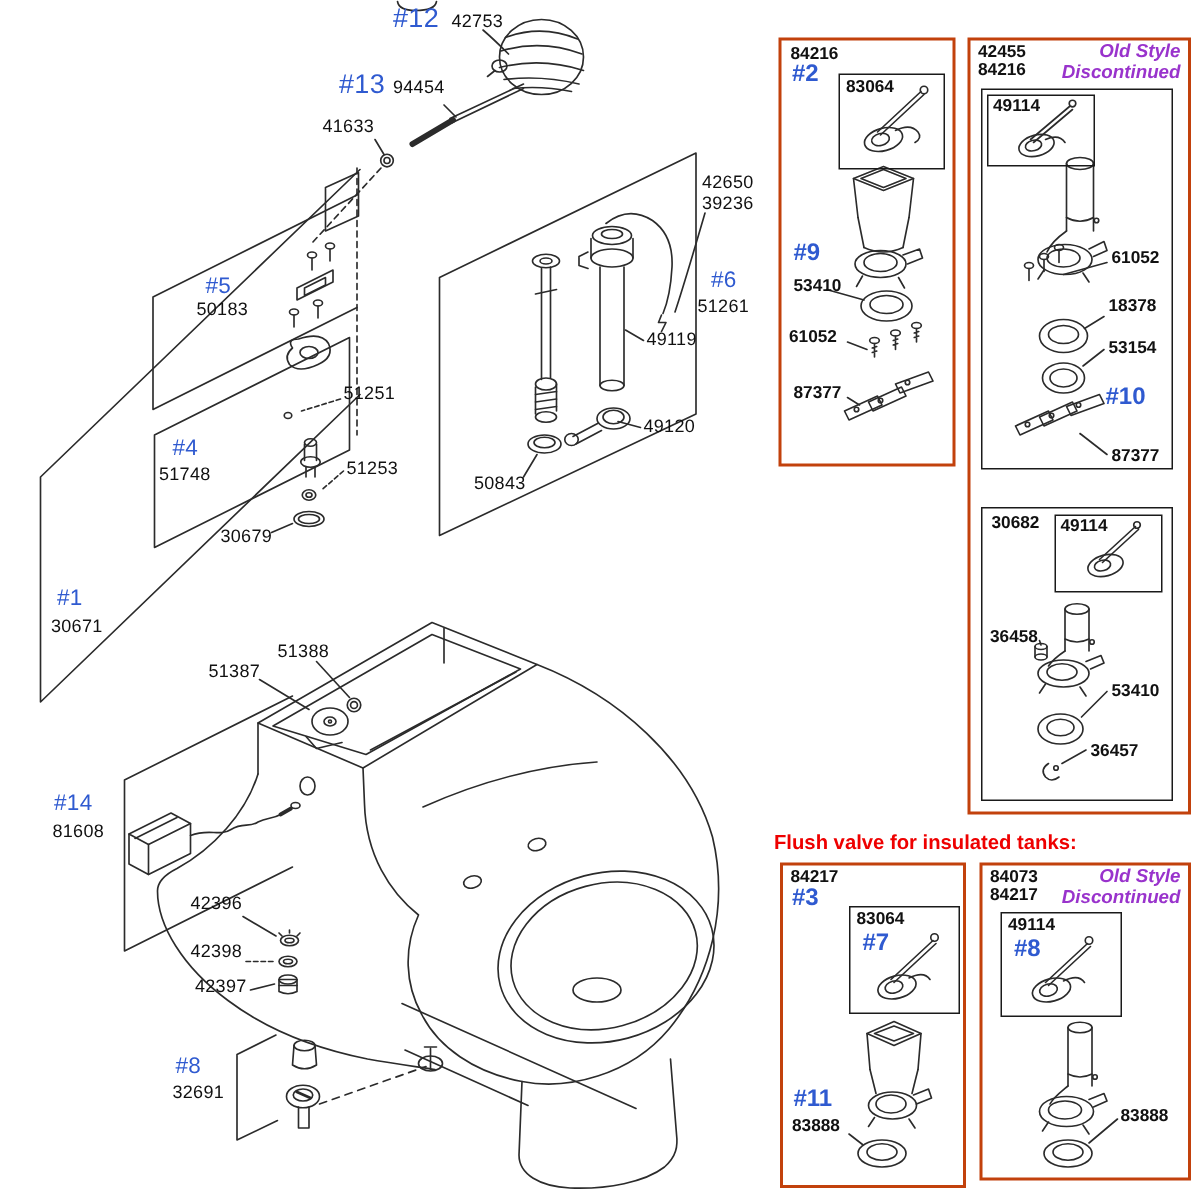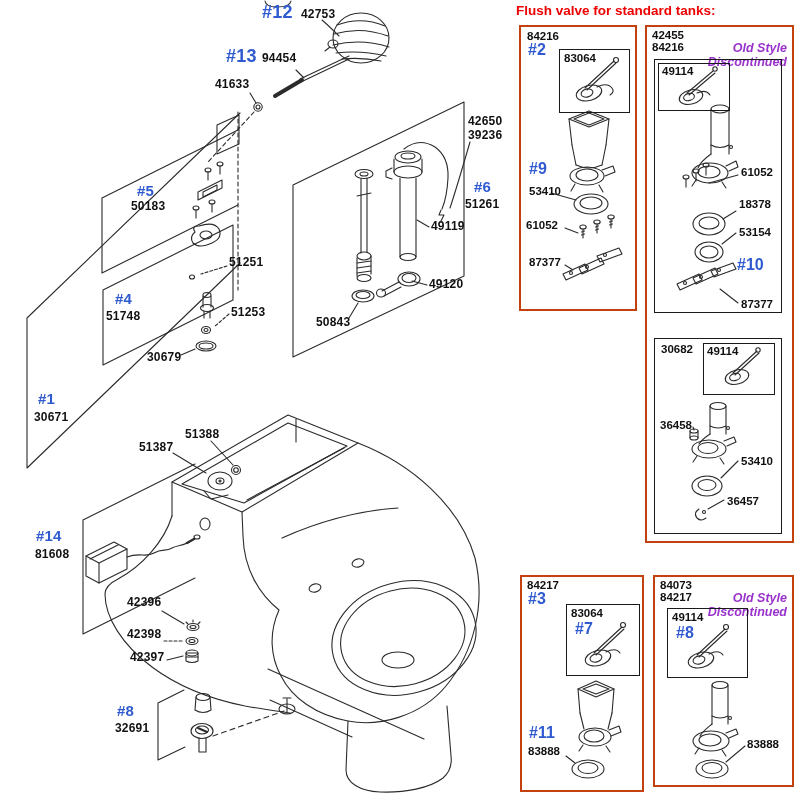--- a/index.html
+++ b/index.html
@@ -9,21 +9,21 @@
     --ink:#111111;
     --art:#2b2b2b;
   }
   html,body{margin:0;padding:0;background:#ffffff;}
   .stage{
     position:relative;width:800px;height:800px;background:#ffffff;overflow:hidden;
     font-family:"Liberation Sans",sans-serif;
   }
   svg{position:absolute;left:0;top:0;}
   .pl{
-    position:absolute;font-weight:700;font-size:12px;color:var(--ink);
+    position:absolute;font-weight:400;font-size:12px;color:var(--ink);
     white-space:nowrap;line-height:1.1;letter-spacing:0.2px;text-align:right;
   }
   .pl.blue{color:var(--blue);font-size:15px;}
   .pl.lg{font-size:18px;}
   .heading{
     position:absolute;font-weight:700;font-size:13.5px;color:var(--red);white-space:nowrap;
   }
   .box{
     position:absolute;border:2px solid #c2410c;background:transparent;
   }
@@ -34,21 +34,21 @@
     position:absolute;border:1.5px solid #1a1a1a;background:transparent;
   }
   .code{
     position:absolute;font-weight:700;font-size:11.5px;color:var(--ink);white-space:nowrap;line-height:1.1;
   }
   .ref{
     position:absolute;font-weight:700;font-size:16px;color:var(--blue);white-space:nowrap;line-height:1.0;
   }
   .disc{
     position:absolute;font-style:italic;font-weight:700;font-size:12.5px;color:var(--purple);
-    white-space:nowrap;text-align:left;line-height:1.1;margin-top:14px;
+    white-space:nowrap;text-align:left;line-height:1.1;
   }
 </style>
 </head>
 <body>
 
 <div class="stage">
 
   <svg width="515" height="800" viewBox="0 0 515 800">
     <g stroke="#2b2b2b" fill="none" stroke-width="1.1" stroke-linecap="round" stroke-linejoin="round">
 
@@ -253,21 +253,20 @@
   <span class="pl" style="left:185px;top:428px">51388</span>
   <span class="pl" style="left:139px;top:441px">51387</span>
   <span class="pl blue" style="left:36px;top:528px">#14</span>
   <span class="pl" style="left:35px;top:548px">81608</span>
   <span class="pl" style="left:127px;top:596px">42396</span>
   <span class="pl" style="left:127px;top:628px">42398</span>
   <span class="pl" style="left:130px;top:651px">42397</span>
   <span class="pl blue" style="left:117px;top:703px">#8</span>
   <span class="pl" style="left:115px;top:722px">32691</span>
 
-  <div class="heading" style="left:516px;top:3px">Flush valve for standard tanks:</div>
 
   <div class="box" style="left:519px;top:25px;width:114px;height:282px">
     <svg width="110" height="278" viewBox="0 0 110 278">
       <g stroke="#2b2b2b" fill="none" stroke-width="1.1" stroke-linecap="round" stroke-linejoin="round">
         <ellipse cx="68" cy="66" rx="13" ry="7.5" transform="rotate(-15 68 66)"></ellipse>
         <ellipse cx="66" cy="66" rx="6" ry="4" transform="rotate(-15 66 66)"></ellipse>
         <path d="M64,61 L93,34 M66,63 L95,36"></path>
         <circle cx="95" cy="33" r="2.5"></circle>
         <path d="M76,60 q10,-5 15,1 q3,4 -2,7"></path>
         <path d="M48,92 L68,84 L88,92 L68,100 Z"></path>
@@ -393,20 +392,21 @@
       <span class="code" style="left:6px;top:4px">30682</span>
       <div class="innerbox" style="left:48px;top:4px;width:70px;height:50px">
         <span class="code" style="left:3px;top:1px">49114</span>
       </div>
       <span class="code" style="left:5px;top:80px">36458</span>
       <span class="code" style="left:86px;top:116px">53410</span>
       <span class="code" style="left:72px;top:156px">36457</span>
     </div>
   </div>
 
+  <div class="heading" style="left:516px;top:554px">Flush valve for insulated tanks:</div>
 
   <div class="box" style="left:520px;top:575px;width:120px;height:213px">
     <svg width="116" height="209" viewBox="0 0 116 209">
       <g stroke="#2b2b2b" fill="none" stroke-width="1.1" stroke-linecap="round" stroke-linejoin="round">
         <ellipse cx="76" cy="81" rx="13" ry="7.5" transform="rotate(-15 76 81)"></ellipse>
         <ellipse cx="74" cy="81" rx="6" ry="4" transform="rotate(-15 74 81)"></ellipse>
         <path d="M72,76 L100,50 M74,78 L102,52"></path>
         <circle cx="101" cy="48" r="2.5"></circle>
         <path d="M84,75 q10,-5 14,1"></path>
         <path d="M56,112 L74,104 L92,112 L74,120 Z"></path>

